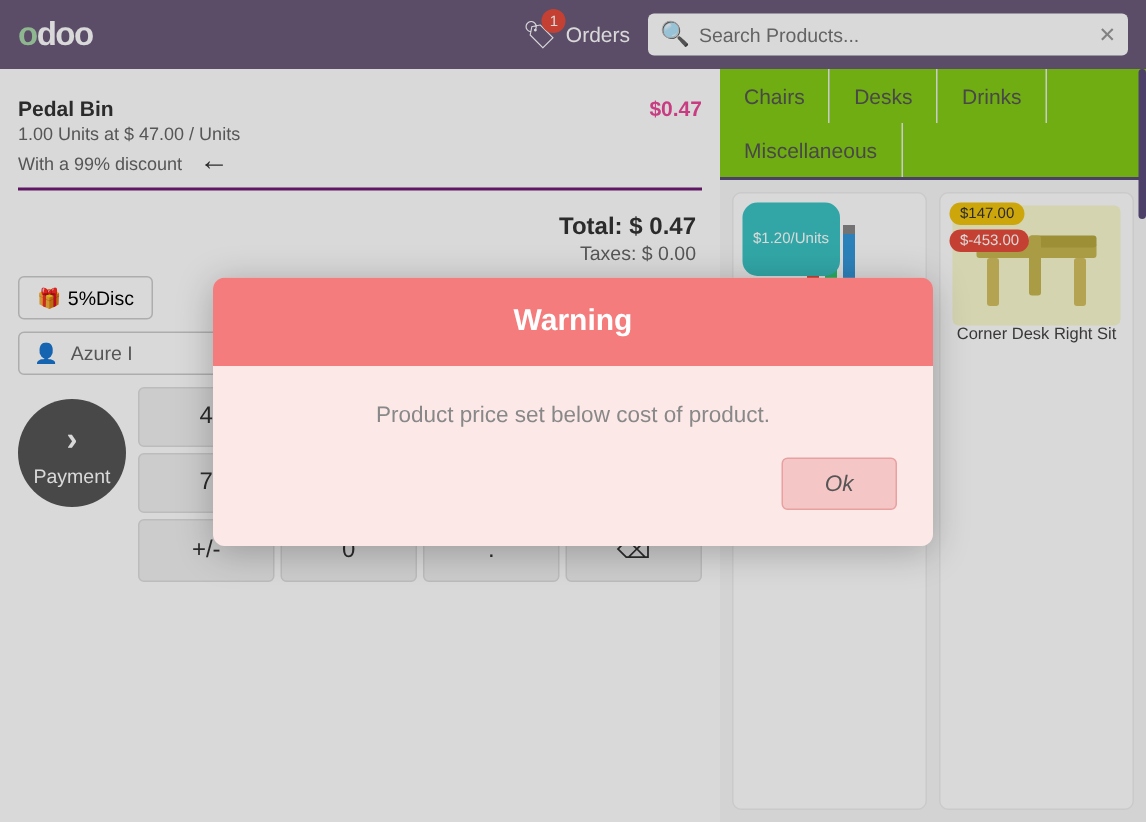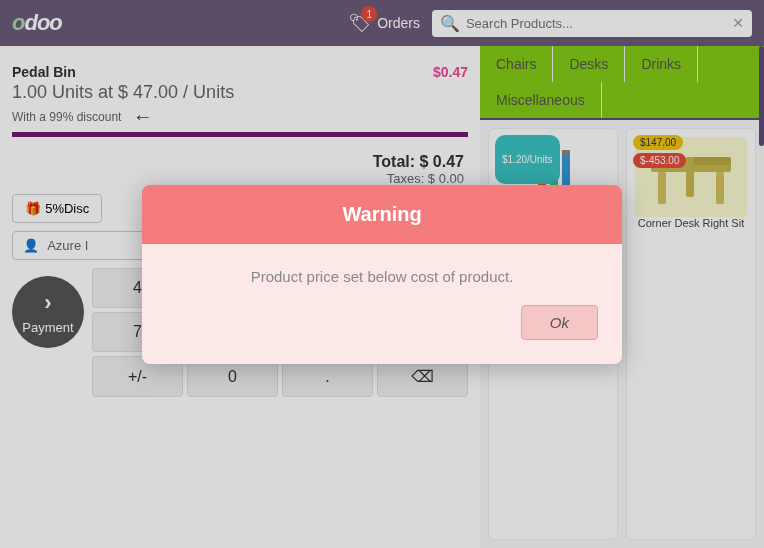--- a/index.html
+++ b/index.html
@@ -11,21 +11,20 @@
       align-items: center;
       background: #6b5b7b;
       height: 46px;
       padding: 0 12px;
       gap: 12px;
     }
     .odoo-logo {
       color: white;
       font-size: 22px;
       font-weight: bold;
-      font-style: italic;
       letter-spacing: -1px;
     }
     .odoo-logo span { color: #a8d8a8; }
     .orders-btn {
       display: flex;
       align-items: center;
       gap: 6px;
       color: white;
       font-size: 14px;
       margin-left: auto;
@@ -86,25 +85,25 @@
       padding: 12px;
       position: relative;
     }
 
     
     .order-item {
       display: flex;
       justify-content: space-between;
       align-items: flex-start;
       padding: 6px 0;
-      border-bottom: 5px solid #701a75;
+      border-bottom: 2px solid #701a75;
     }
     .order-item-details { font-size: 13px; }
     .order-item-name { font-weight: bold; color: #333; font-size: 14px; }
-    .order-item-sub { color: #666; font-size: 18px; margin-top: 2px; }
+    .order-item-sub { color: #666; font-size: 12px; margin-top: 2px; }
     .order-item-discount { color: #666; font-size: 12px; }
     .order-item-price { font-weight: bold; color: #ec4899; font-size: 14px; }
 
     
     .arrow-indicator {
       display: inline-block;
       margin-left: 8px;
       font-size: 20px;
       color: #333;
     }

